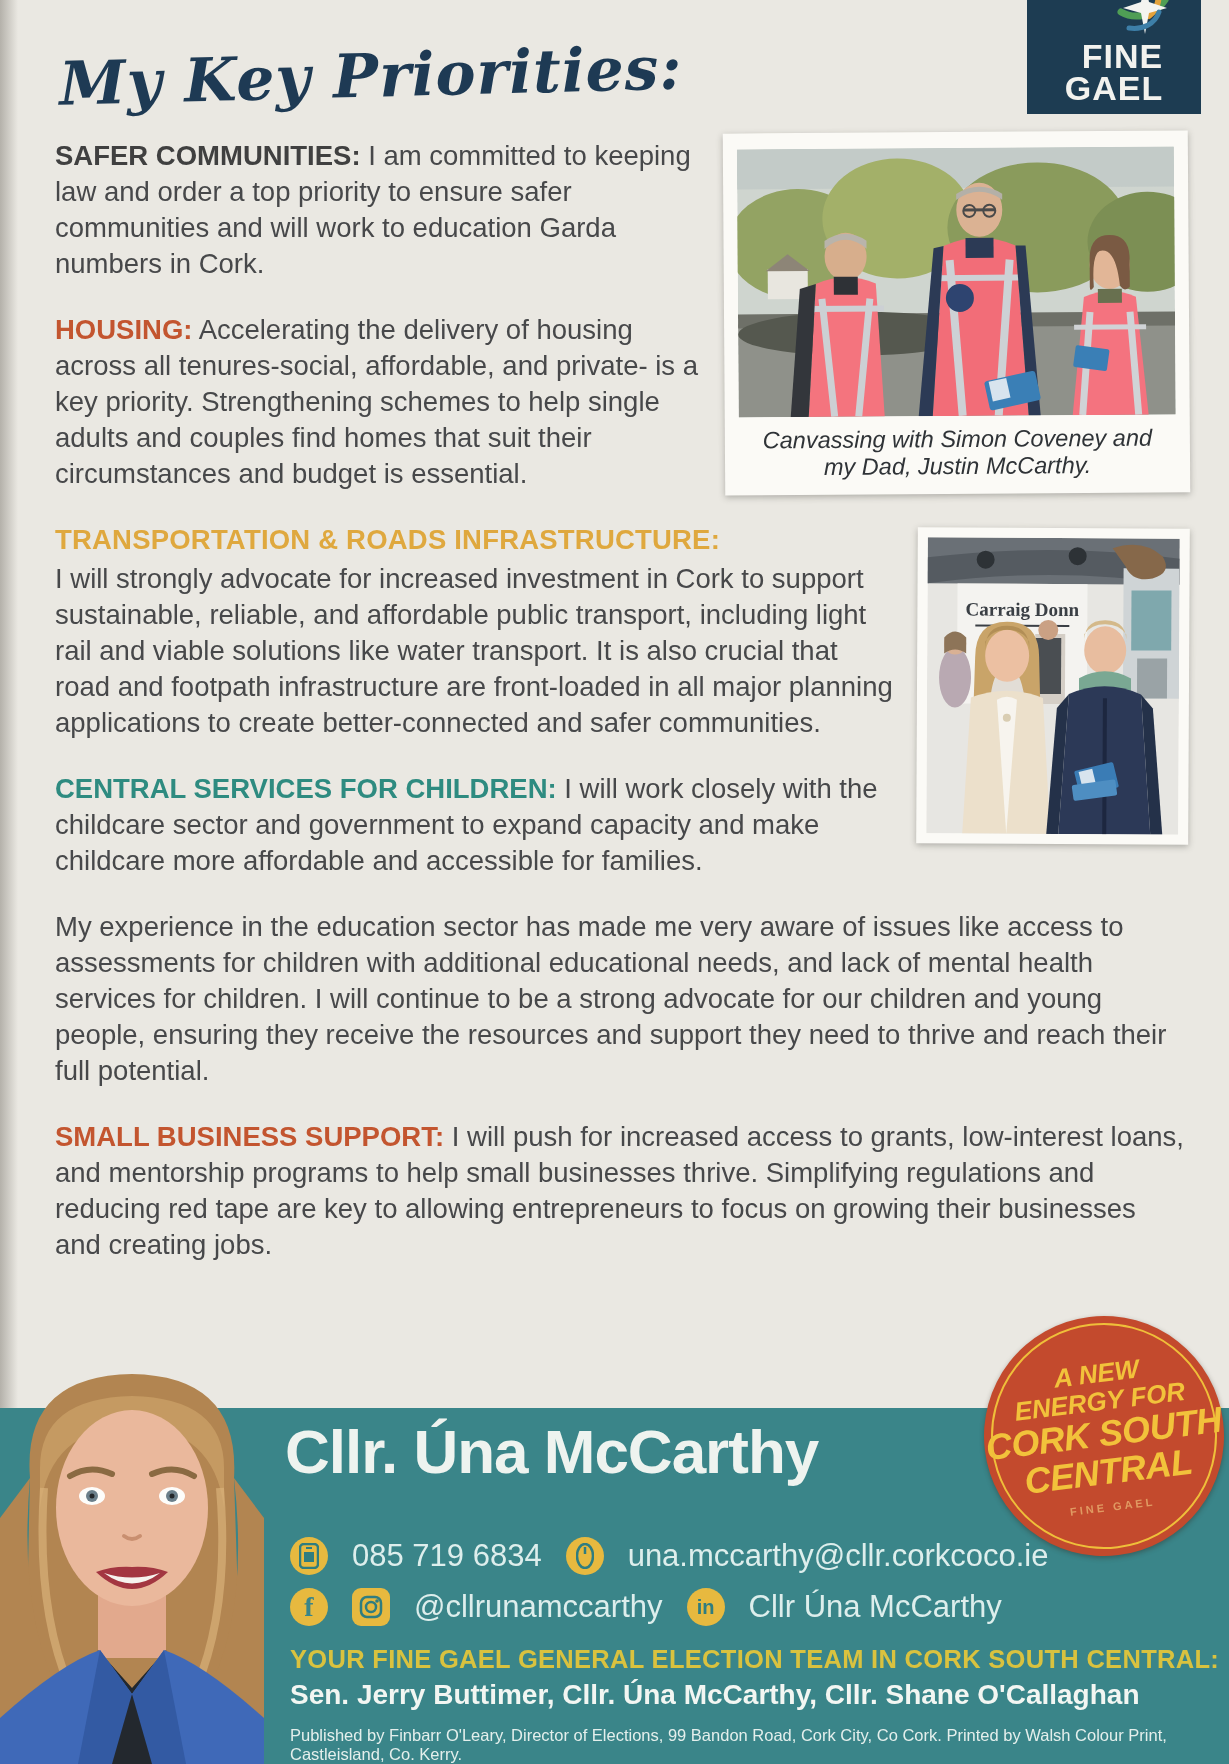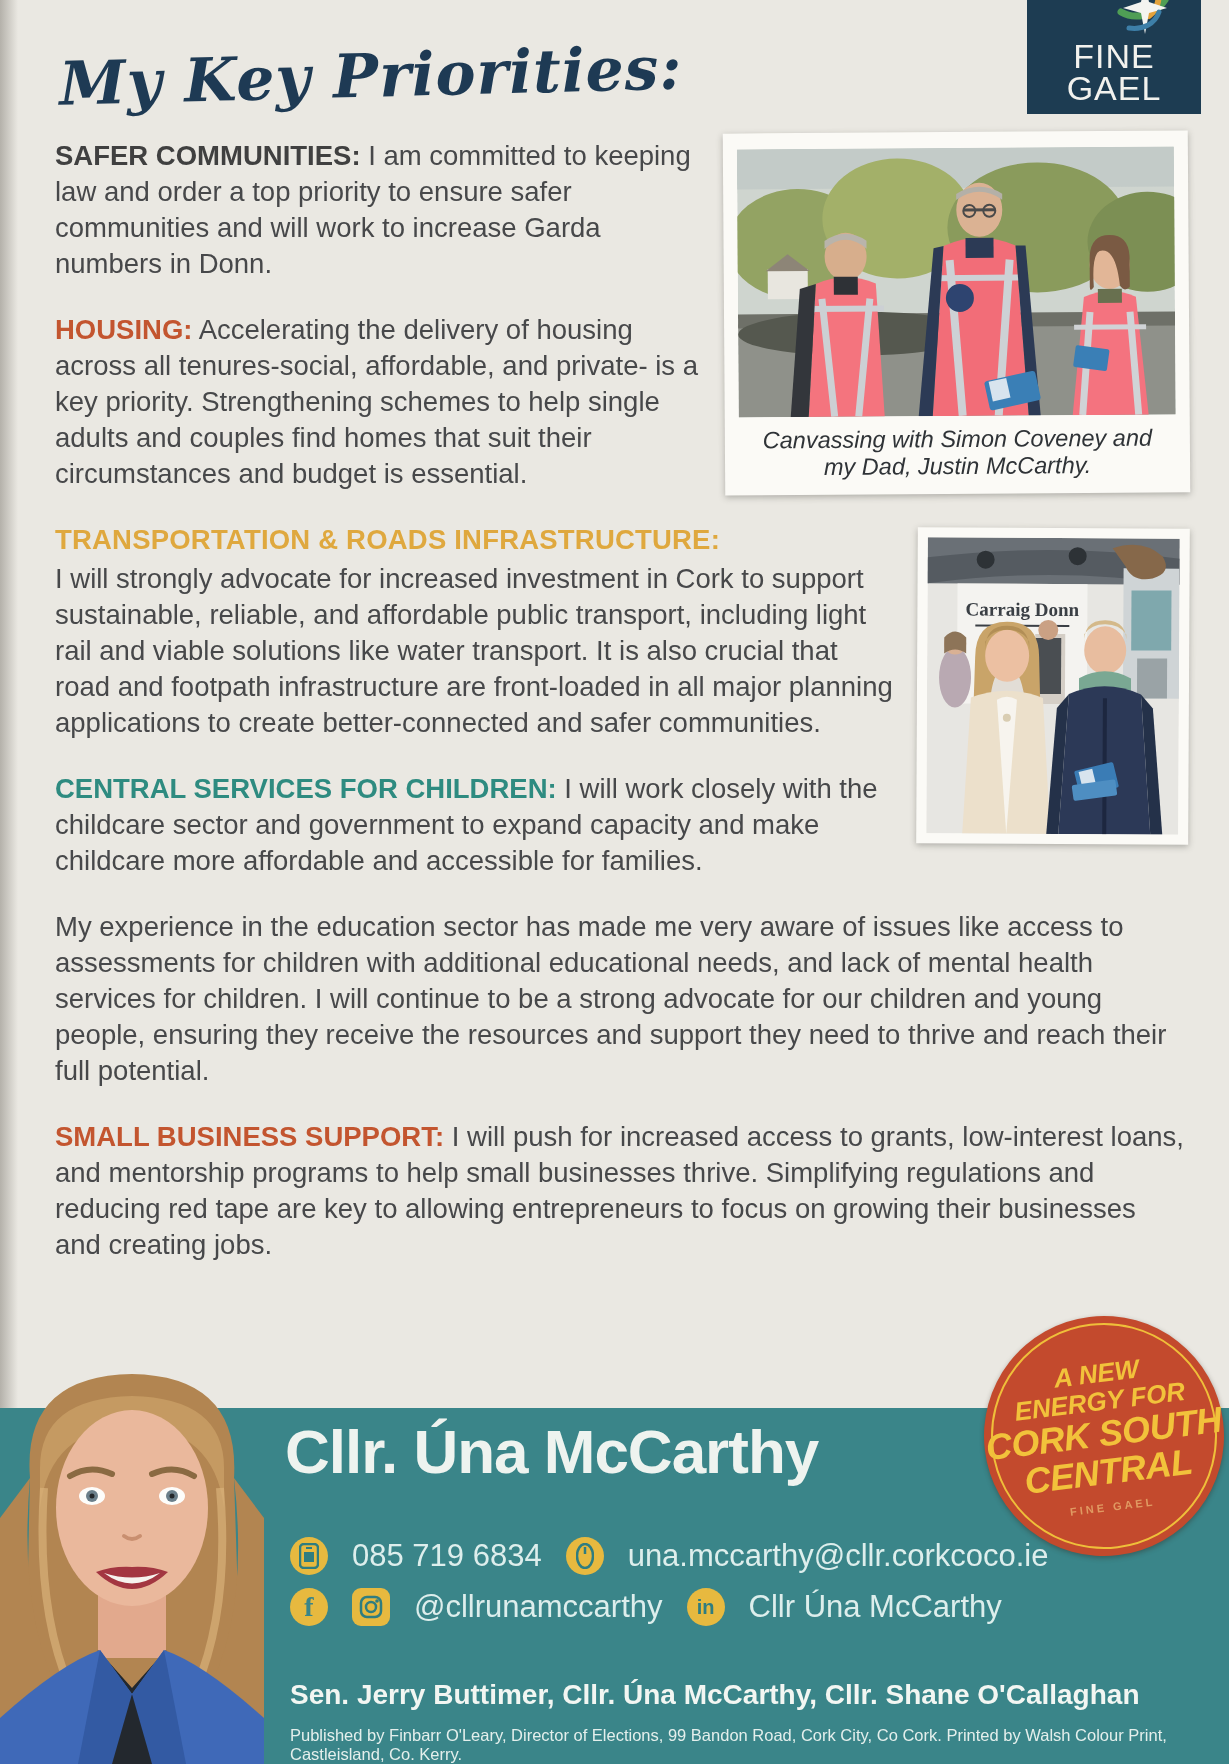--- a/index.html
+++ b/index.html
@@ -9,22 +9,22 @@
     background:linear-gradient(90deg,#b4b1aa,rgba(234,232,226,0));z-index:1;}
   .content{position:absolute;left:55px;top:26px;width:1134px;z-index:2;color:#47484a;}
   .page-title{font-size:60px;font-weight:bold;font-style:italic;color:#1e3a54;
     transform:rotate(-1.5deg);letter-spacing:1px;margin:8px 0 34px 4px;
     font-family:"DejaVu Serif", serif;}
   
   .fg-logo{position:absolute;right:28px;top:-26px;width:174px;height:140px;background:#1d3c52;
     z-index:3;display:flex;flex-direction:column;align-items:center;justify-content:flex-end;
     padding-bottom:10px;box-sizing:border-box;}
   .fg-logo .star{position:absolute;top:8px;right:22px;}
-  .fg-logo .logo-text{color:#f2f2ee;font-weight:normal;font-size:34px;line-height:0.92;
-    letter-spacing:1px;text-align:center;}
+  .fg-logo .logo-text{color:#f2f2ee;font-weight:bold;font-size:34px;line-height:0.92;
+    letter-spacing:1px;text-align:right;}
   
   .photo-card{background:#fbfaf6;box-shadow:0 2px 6px rgba(60,60,55,0.35);
     padding:16px 14px 8px 14px;box-sizing:border-box;}
   .photo1{float:right;width:465px;margin:-6px 0 18px 24px;transform:rotate(-0.4deg);}
   .photo1 svg{display:block;}
   .photo-caption{font-style:italic;font-size:23.5px;color:#2f3337;text-align:center;
     line-height:1.15;padding:10px 6px 6px 6px;font-weight:500;}
   .photo2{float:right;clear:right;width:272px;margin:6px 0 14px 20px;padding:10px;
     transform:rotate(0.3deg);}
   .photo2 svg{display:block;}
@@ -136,21 +136,21 @@
         <rect x="360" y="142" width="24" height="14" fill="#68704f"></rect>
         <path d="M352 165 L344 268 M392 165 L400 268" stroke="#d0d3d6" stroke-width="7" fill="none"></path>
         <path d="M336 180 L408 180" stroke="#d0d3d6" stroke-width="5"></path>
         <rect x="336" y="200" width="34" height="22" rx="2" fill="#3a7fb6" transform="rotate(8 353 211)"></rect>
       </svg>
       <div class="photo-caption">Canvassing with Simon Coveney and my Dad, Justin McCarthy.</div>
     </div>
 
     <p class="sec">
       <span class="h navy">SAFER COMMUNITIES:</span>
-      <span>I am committed to keeping law and order a top priority to ensure safer communities and will work to increase Garda numbers in Donn.</span>
+      <span>I am committed to keeping law and order a top priority to ensure safer communities and will work to education Garda numbers in Cork.</span>
     </p>
 
     <p class="sec">
       <span class="h orange">HOUSING:</span>
       <span>Accelerating the delivery of housing across all tenures-social, affordable, and private- is a key priority. Strengthening schemes to help single adults and couples find homes that suit their circumstances and budget is essential.</span>
     </p>
 
     <div class="photo-card photo2">
       <svg width="252" height="296" viewBox="0 0 252 296">
         <rect width="252" height="296" fill="#e7e6e2"></rect>
@@ -273,20 +273,21 @@
           <circle cx="18" cy="6" r="1.8" fill="#2f7d80"></circle>
         </svg>
     </span>
     <span>@cllrunamccarthy</span>
     <span class="gicon">
       <span class="in-glyph">in</span>
     </span>
     <span>Cllr Úna McCarthy</span>
   </div>
 
+  <div class="team-label">YOUR FINE GAEL GENERAL ELECTION TEAM IN CORK SOUTH CENTRAL:</div>
   <div class="team-names">Sen. Jerry Buttimer, Cllr. Úna McCarthy, Cllr. Shane O'Callaghan</div>
   <div class="published">Published by Finbarr O'Leary, Director of Elections, 99 Bandon Road, Cork City, Co Cork. Printed by Walsh Colour Print, Castleisland, Co. Kerry.</div>
 
   <div class="badge">
     <div class="b1">A NEW</div>
     <div class="b2">ENERGY FOR</div>
     <div class="b3">CORK SOUTH</div>
     <div class="b4">CENTRAL</div>
     <div class="bf">FINE GAEL</div>
   </div>

